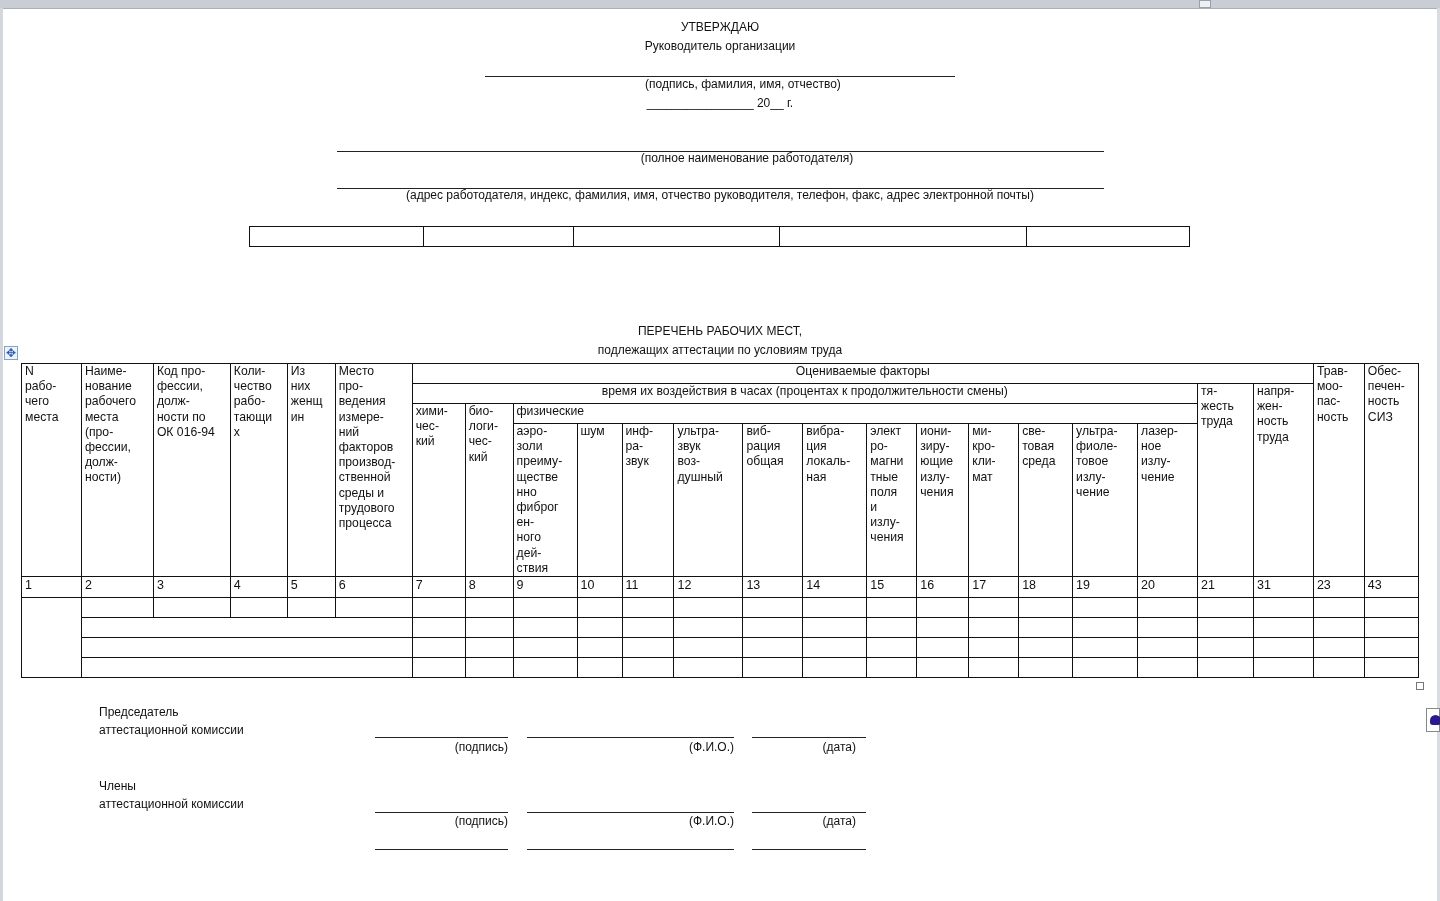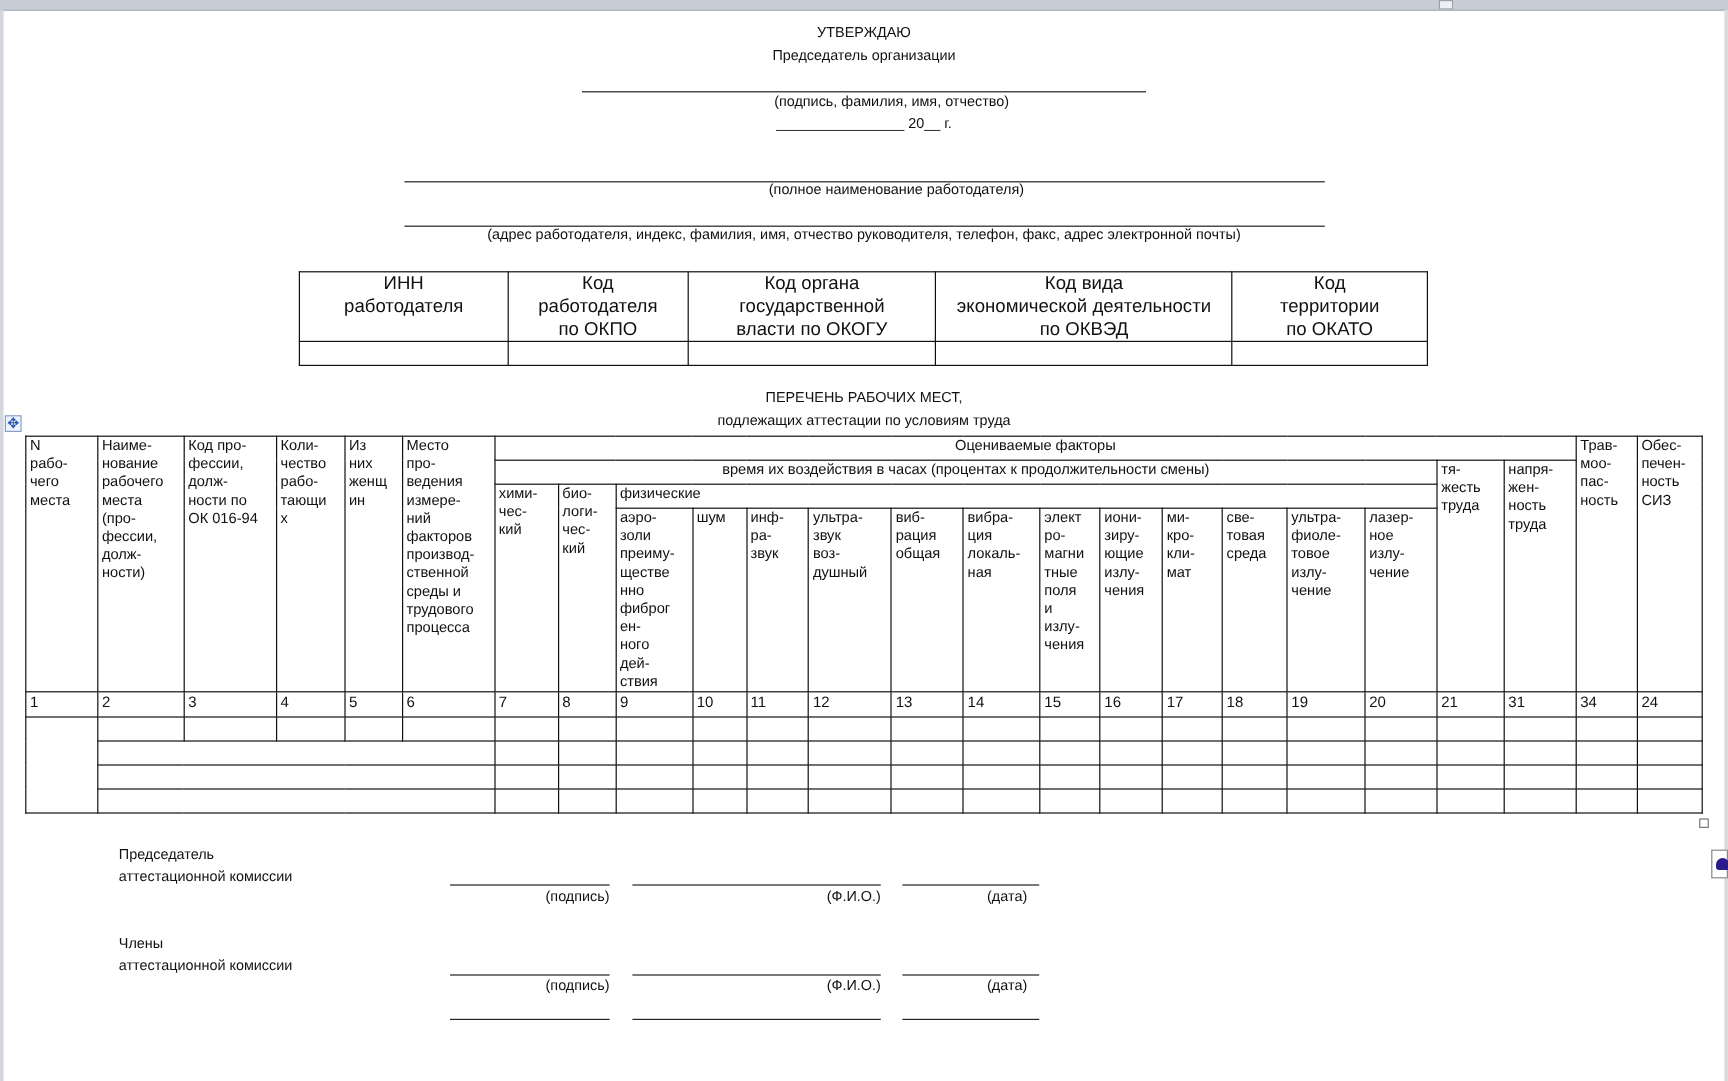--- a/index.html
+++ b/index.html
@@ -26,55 +26,39 @@
 </head>
 <body>
 
 <div class="topbar">
   <div class="tab-marker"></div>
 </div>
 <div class="leftedge"></div>
 <div class="rightedge"></div>
 
 <div class="center-block mono" style="top:20px;">УТВЕРЖДАЮ</div>
-<div class="center-block mono" style="top:39px;">Председатель организации</div>
+<div class="center-block mono" style="top:39px;">Руководитель организации</div>
 <div class="line" style="left:485px; top:76px; width:470px;"></div>
 <div class="center-block mono" style="top:77px;padding-left:23px;">(подпись, фамилия, имя, отчество)</div>
 <div class="center-block mono" style="top:96px;">________________ 20__ г.</div>
 
 <div class="line" style="left:337px; top:151px; width:767px;"></div>
 <div class="center-block mono" style="top:151px;padding-left:27px;">(полное наименование работодателя)</div>
 <div class="line" style="left:337px; top:188px; width:767px;"></div>
 <div class="center-block mono" style="top:188px;">(адрес работодателя, индекс, фамилия, имя, отчество руководителя, телефон, факс, адрес электронной почты)</div>
 
 <table class="codes" style="left:249px; top:226px; width:941px;">
   <colgroup>
     <col style="width:174px">
       <col style="width:150px">
       <col style="width:207px">
       <col style="width:247px">
       <col style="width:163px">
   </colgroup>
   <tbody>
-      <tr style="height:57px;">
-    <td style="white-space:pre-line;">ИНН
-работодателя</td>
-    <td style="white-space:pre-line;">Код
-работодателя
-по ОКПО</td>
-    <td style="white-space:pre-line;">Код органа
-государственной
-власти по ОКОГУ</td>
-    <td style="white-space:pre-line;">Код вида
-экономической деятельности
-по ОКВЭД</td>
-    <td style="white-space:pre-line;">Код
-территории
-по ОКАТО</td>
-  </tr>
   <tr style="height:20px;">
     <td></td>
     <td></td>
     <td></td>
     <td></td>
     <td></td>
   </tr>
 </tbody>
   </table>
 
@@ -251,22 +235,22 @@
         <td class="num">13</td>
         <td class="num">14</td>
         <td class="num">15</td>
         <td class="num">16</td>
         <td class="num">17</td>
         <td class="num">18</td>
         <td class="num">19</td>
         <td class="num">20</td>
         <td class="num">21</td>
         <td class="num">31</td>
-        <td class="num">34</td>
-        <td class="num">24</td>
+        <td class="num">23</td>
+        <td class="num">43</td>
       </tr>
   <tr style="height:20px;">
     <td rowspan="4"></td>
     <td></td>
     <td></td>
     <td></td>
     <td></td>
     <td></td>
     <td></td>
         <td></td>

